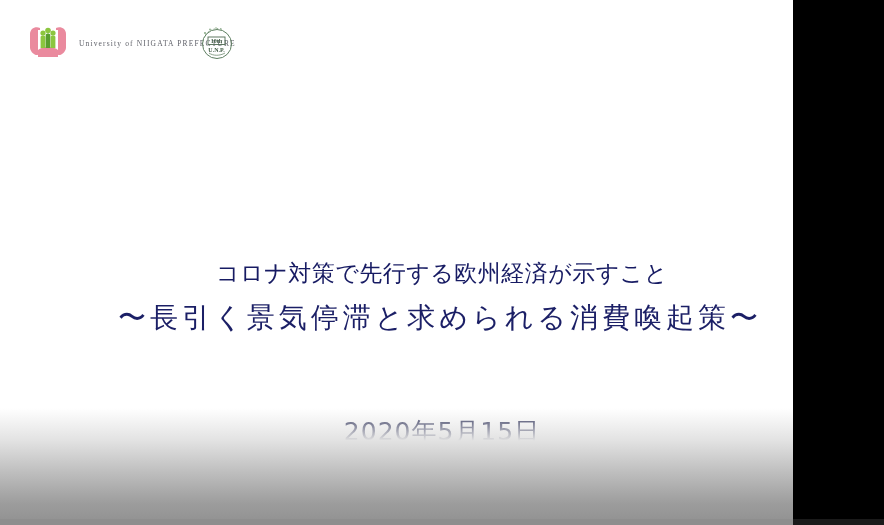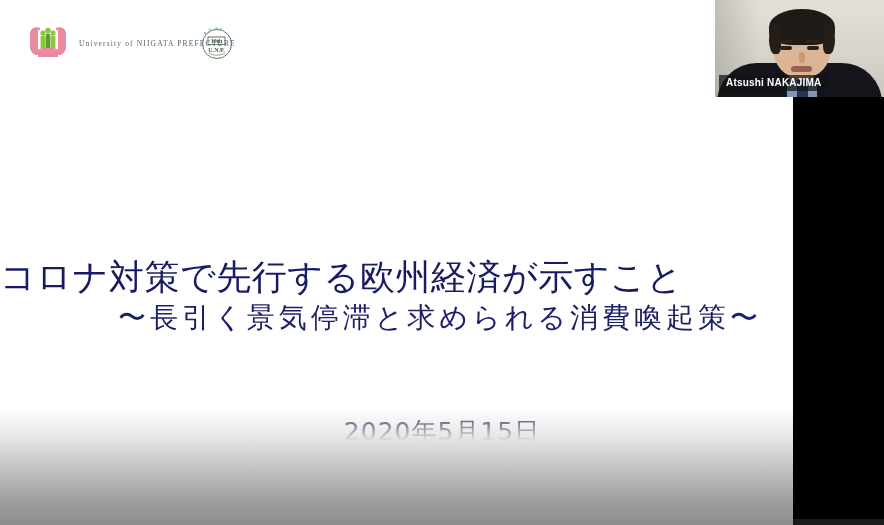--- a/index.html
+++ b/index.html
@@ -94,24 +94,25 @@
     width: 40px;
     height: 40px;
   }
 
   
   .title-main {
     position: absolute;
     left: 0;
     right: 0;
     top: 262px;
-    font-size: 35px;
+    text-align: center;
+    font-size: 23px;
     line-height: 1.08;
     color: #171b63;
-    font-family: Liberation Mono, monospace;
+    font-family: Liberation Serif, serif;
     letter-spacing: 0.5px;
     white-space: nowrap;
   }
   .title-sub {
     position: absolute;
     left: 0;
     right: 4px;
     top: 303px;
     text-align: center;
     font-size: 28px;
@@ -360,33 +361,14 @@
     <div class="meta-date">2020年5月15日</div>
     <div class="meta-presenter">新潟県立大学国際経済学部教授　中島厚志</div>
 
     <div class="slide-shade"></div>
     <div class="slide-shade-foot"></div>
   </div>
 
   <div class="black-panel"></div>
   <div class="black-foot"></div>
 
-  <div class="video-tile">
-    <div class="vid-bg"></div>
-    <div class="vid-wall-shadow"></div>
-    <div class="vid-suit"></div>
-    <div class="vid-shirt"></div>
-    <div class="vid-tie"></div>
-    <div class="vid-neck"></div>
-    <div class="vid-head"></div>
-    <div class="vid-hair"></div>
-    <div class="vid-hair-side-l"></div>
-    <div class="vid-hair-side-r"></div>
-    <div class="vid-brow-l"></div>
-    <div class="vid-brow-r"></div>
-    <div class="vid-eye-l"></div>
-    <div class="vid-eye-r"></div>
-    <div class="vid-nose"></div>
-    <div class="vid-mouth"></div>
-    <div class="name-badge">Atsushi NAKAJIMA</div>
-  </div>
 
 </div>
 
 </body></html>

